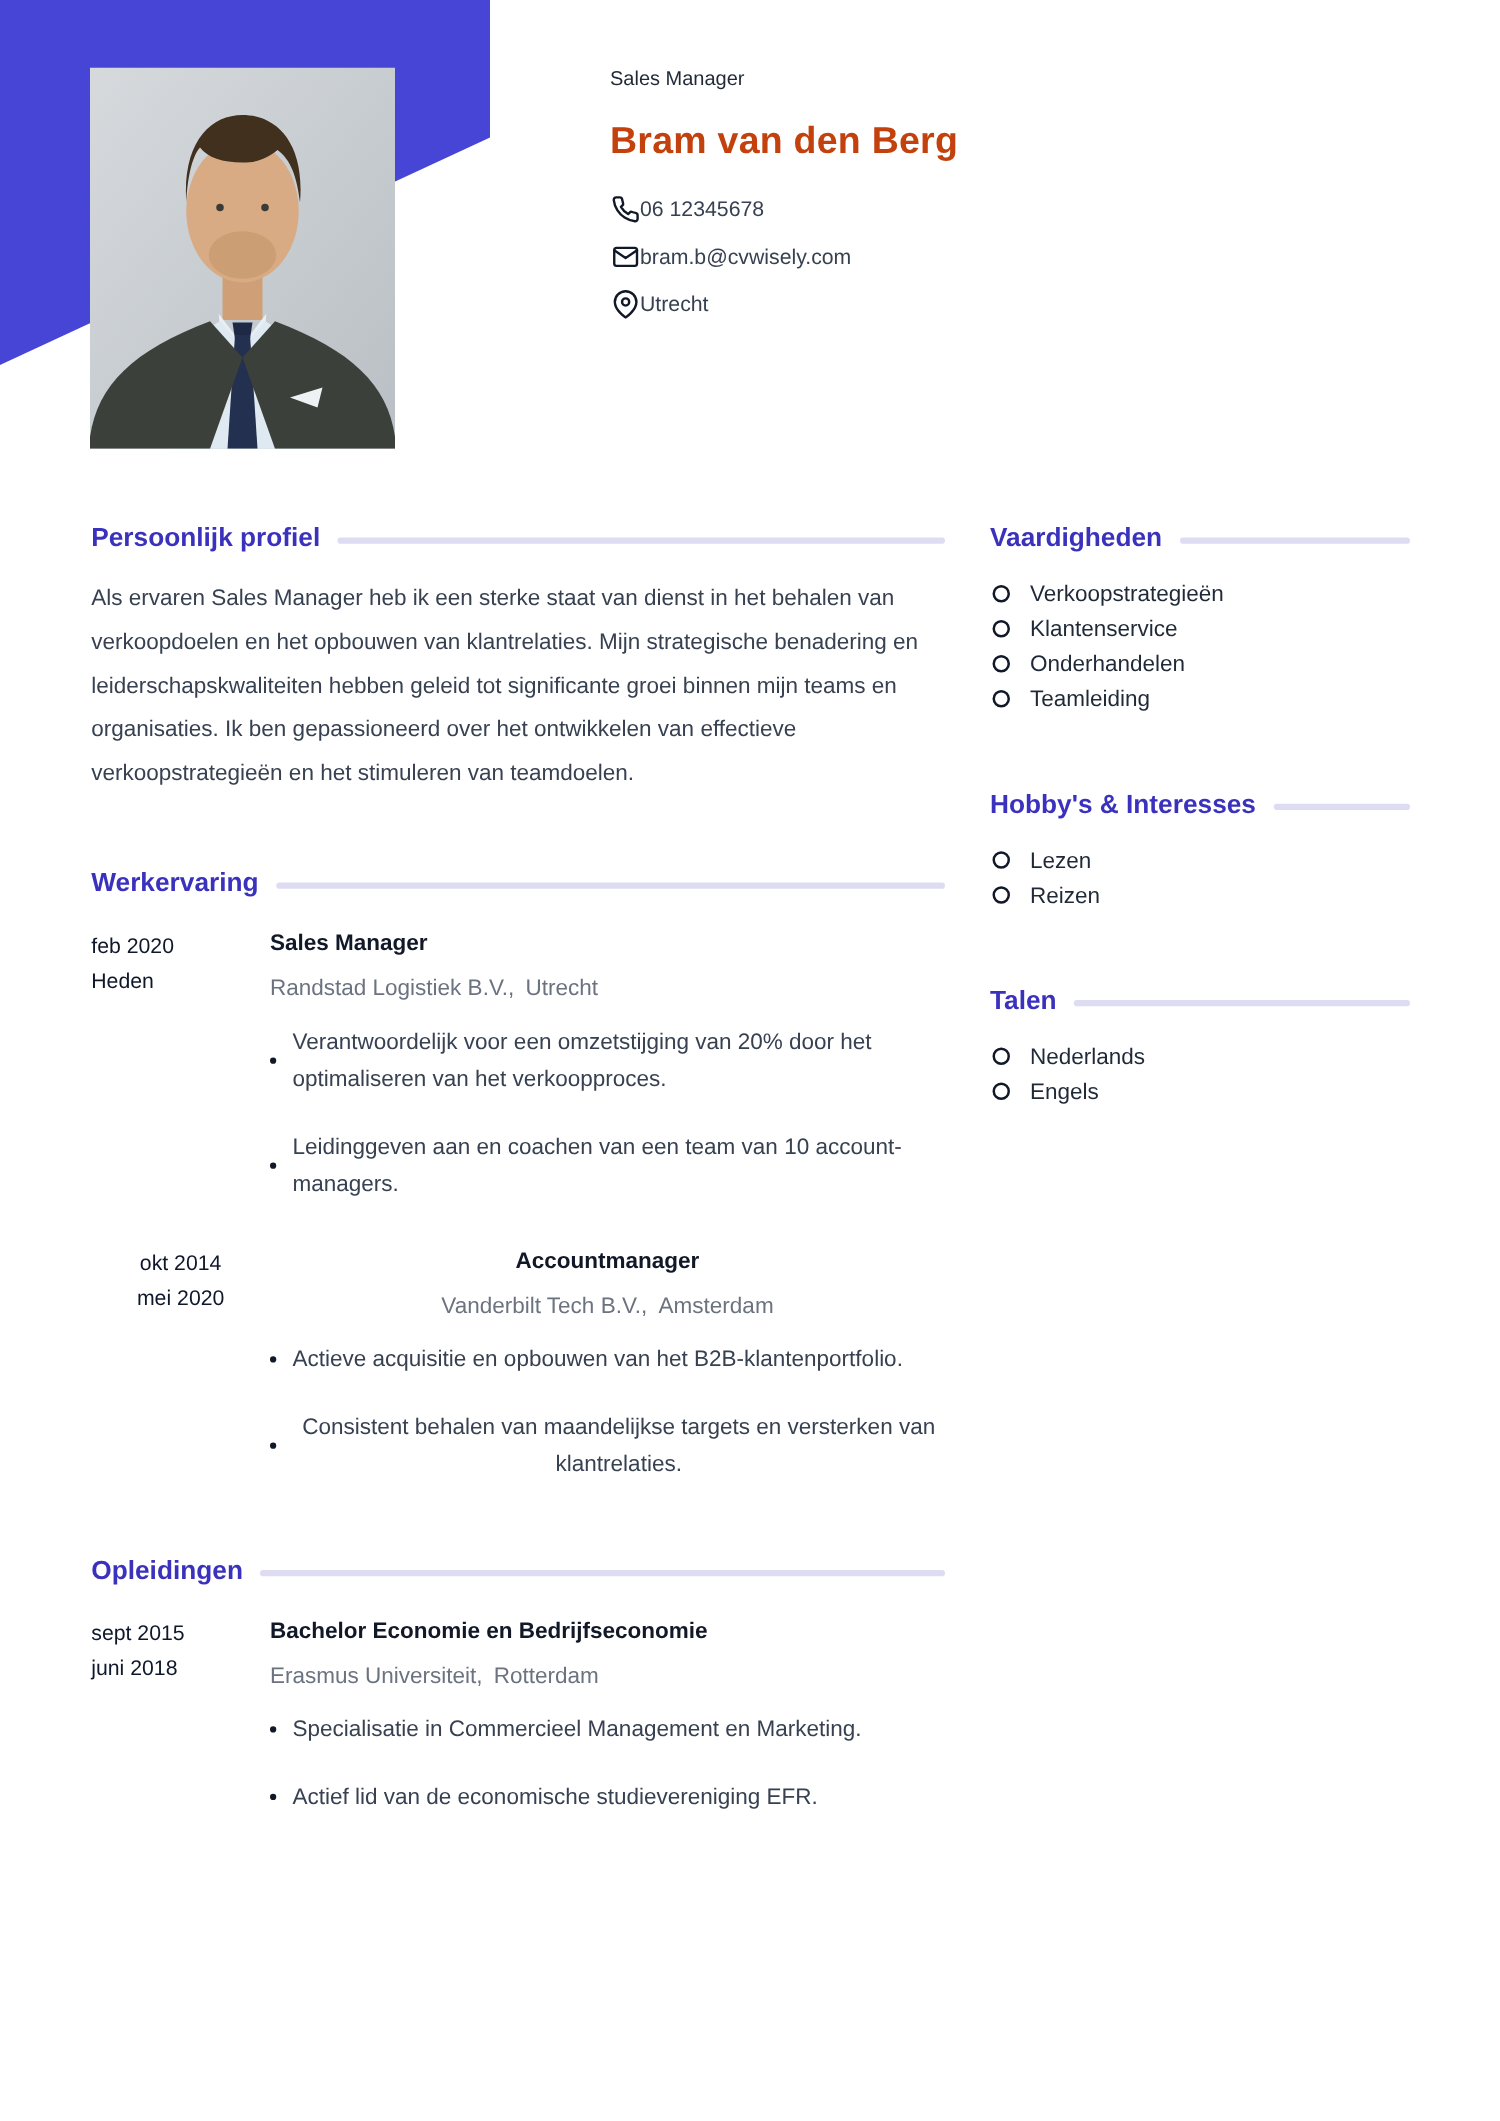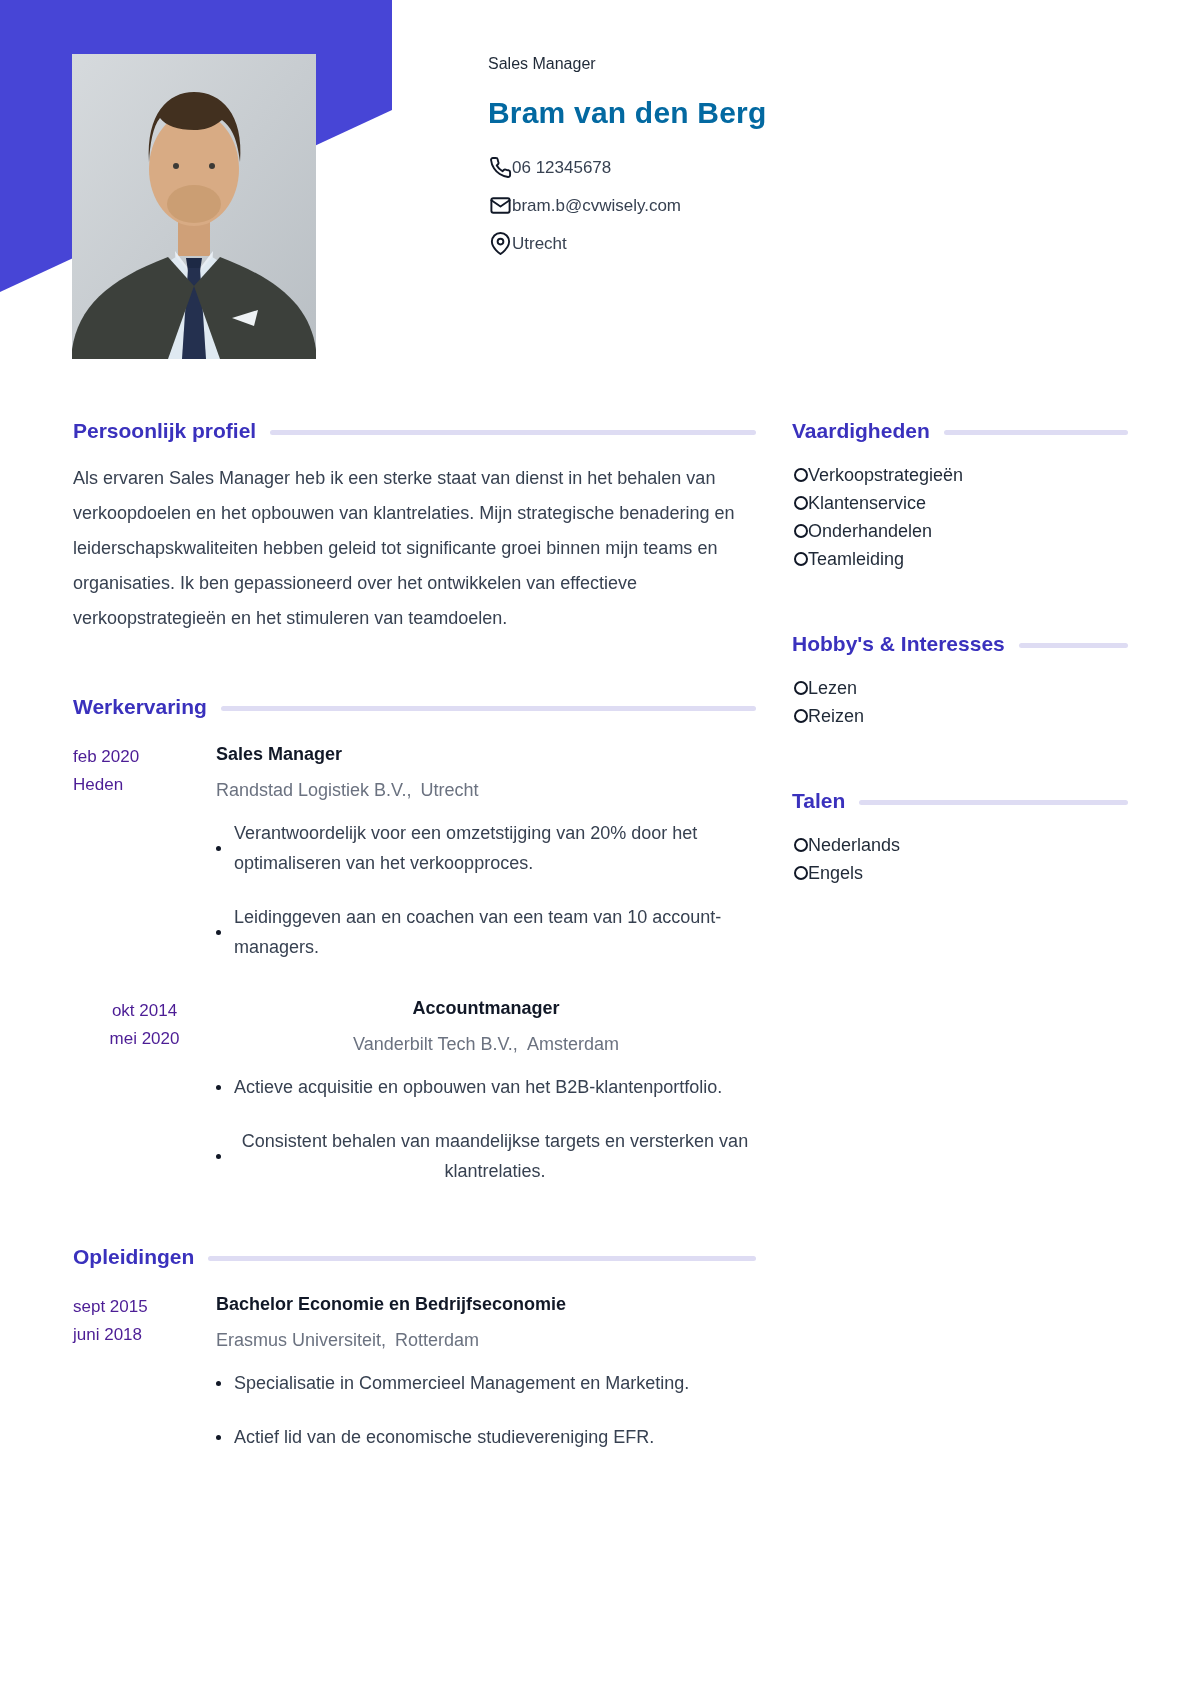--- a/index.html
+++ b/index.html
@@ -10,50 +10,50 @@
   
   .accent-shape {
     position:absolute; left:0; top:0; width:392px; height:292px;
     background:var(--accent-color, #4745d6);
     clip-path:polygon(0 0, 392px 0, 392px 110px, 0 292px);
   }
   .photo { position:absolute; left:72px; top:54px; width:244px; height:305px; }
   .photo svg { display:block; width:100%; height:100%; }
   .header-info { position:absolute; left:488px; top:54px; width:660px; }
   .job-label { font-size:16px; color:#1f2937; line-height:20px; }
-  .name { margin:22px 0 0 0; font-size:30px; font-weight:bold; color:#0369a1; line-height:34px; letter-spacing:.2px; }
+  .name { margin:22px 0 0 0; font-size:30px; font-weight:bold; color:#c2410c; line-height:34px; letter-spacing:.2px; }
   .contacts { margin-top:25px; display:flex; flex-direction:column; gap:13px; }
   .contact-row { display:flex; align-items:center; font-size:17px; color:#374151; min-height:25px; }
   .cicon { display:flex; align-items:center; justify-content:center; width:24px; }
   .cicon svg { width:23px; height:23px; display:block; color:#111827; }
   
   .content { position:absolute; left:73px; top:418px; width:1055px; display:flex; gap:36px; }
   .col-left { flex:0 0 683px; width:683px; }
   .col-right { flex:1; min-width:0; }
   .sec + .sec { margin-top:58px; }
   .sec-head { display:flex; align-items:center; }
   .sec-head h2 { margin:0; font-size:21px; font-weight:bold; color:var(--heading-color, #3a31bd); white-space:nowrap; line-height:26px; }
   .sec-line { flex:1; height:5px; background:var(--divider-color, #dedcf3); border-radius:3px; margin-left:14px; margin-top:3px; }
   
   .profile-text { margin:17px 0 0 0; font-size:18px; line-height:35px; color:#374151; }
   
   .entry { display:flex; margin-top:22px; }
   .entry + .entry { margin-top:34px;text-align:center; }
-  .entry-dates { flex:0 0 143px; width:143px; font-size:17px; line-height:28px; color:#4c1d95; padding-top:1px; }
+  .entry-dates { flex:0 0 143px; width:143px; font-size:17px; line-height:28px; color:#0f172a; padding-top:1px; }
   .entry-body { flex:1; min-width:0; }
   .entry-role { font-size:18px; font-weight:bold; color:#111827; line-height:25px; }
   .entry-company { font-size:18px; color:#6b7280; margin-top:11px; line-height:24px; }
   .entry-city { margin-left:9px; }
   .bullets { list-style:none; margin:16px 0 0 0; padding:0; }
   .bullets li { display:flex; align-items:center; gap:13px; font-size:18px; line-height:30px; color:#374151; margin-bottom:24px; }
   .bullets li:last-child { margin-bottom:0; }
   .dot { flex:0 0 5px; width:5px; height:5px; border-radius:50%; background:#111827; }
   
   .ring-list { list-style:none; margin:17px 0 0 0; padding:0 0 0 2px; }
-  .ring-list li { display:flex; align-items:center; font-size:18px; color:#1f2937; min-height:28px; }
+  .ring-list li { display:flex; align-items:center; gap:16px; font-size:18px; color:#1f2937; min-height:28px; }
   .ring { flex:0 0 14px; width:14px; height:14px; box-sizing:border-box; border:2.5px solid #111827; border-radius:50%; }
 </style>
 </head>
 <body>
 
 <div class="page">
 
   <div class="accent-shape"></div>
 
   <div class="photo">

